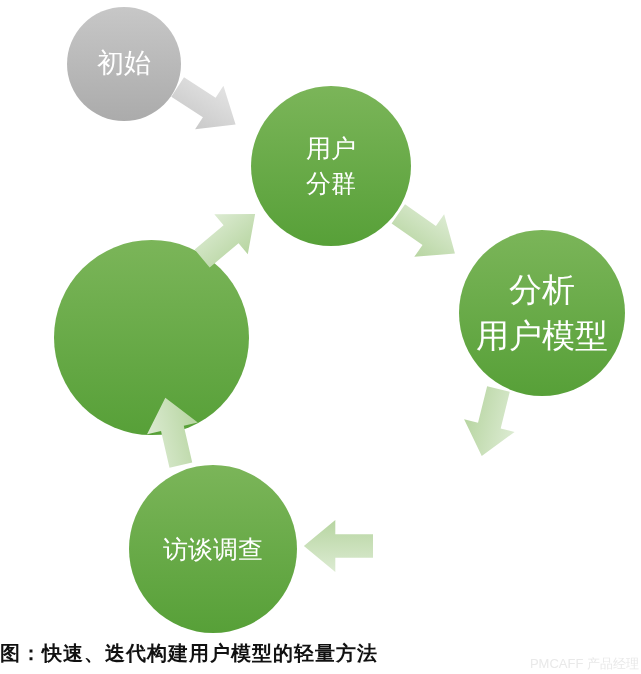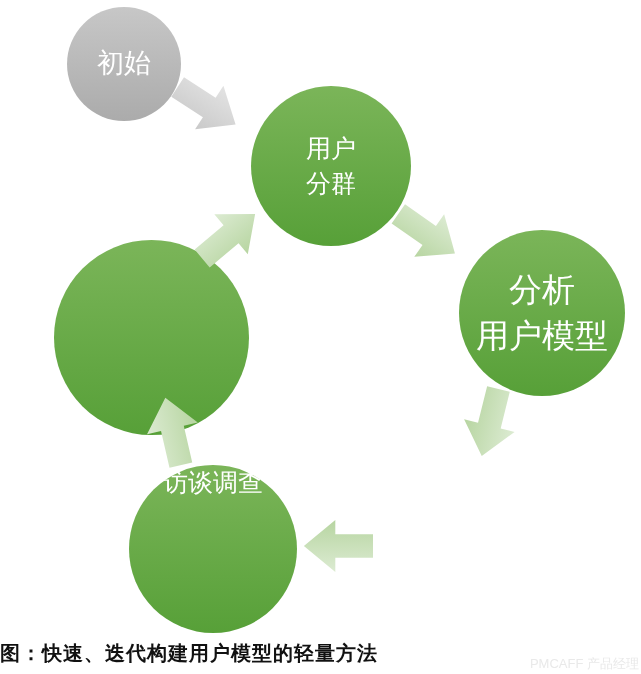--- a/index.html
+++ b/index.html
@@ -43,21 +43,21 @@
     background:linear-gradient(to bottom, var(--circle-green-top), var(--circle-green-bottom));
     font-family:Liberation Serif, serif;
   }
   .circle.gray{
     background:linear-gradient(to bottom, var(--circle-gray-top), var(--circle-gray-bottom));
   }
   #c-initial{left:67px;top:7px;width:114px;height:114px;font-size:27px;line-height:1.3;}
   #c-segment{left:251px;top:86px;width:160px;height:160px;font-size:25px;line-height:1.4;}
   #c-analyze{left:459px;top:230px;width:166px;height:166px;font-size:33px;line-height:1.4;}
   #c-infer{left:385px;top:465px;width:168px;height:168px;font-size:25px;line-height:1.4;}
-  #c-interview{left:129px;top:465px;width:168px;height:168px;font-size:25px;line-height:1.4;justify-content:space-between;}
+  #c-interview{left:129px;top:465px;width:168px;height:168px;font-size:25px;line-height:1.4;}
   #c-model{left:54px;top:240px;width:195px;height:195px;font-size:27px;line-height:1.4;font-weight:bold;}
   .arrow{
     position:absolute;
     overflow:visible;
   }
   #a1{left:172px;top:79px;transform:rotate(33deg);}
   #a2{left:392px;top:207px;transform:rotate(35deg);}
   #a3{left:455px;top:396px;transform:rotate(104deg);}
   #a4{left:303px;top:519px;transform:rotate(180deg);}
   #a5{left:138px;top:404px;transform:rotate(-103deg);}

